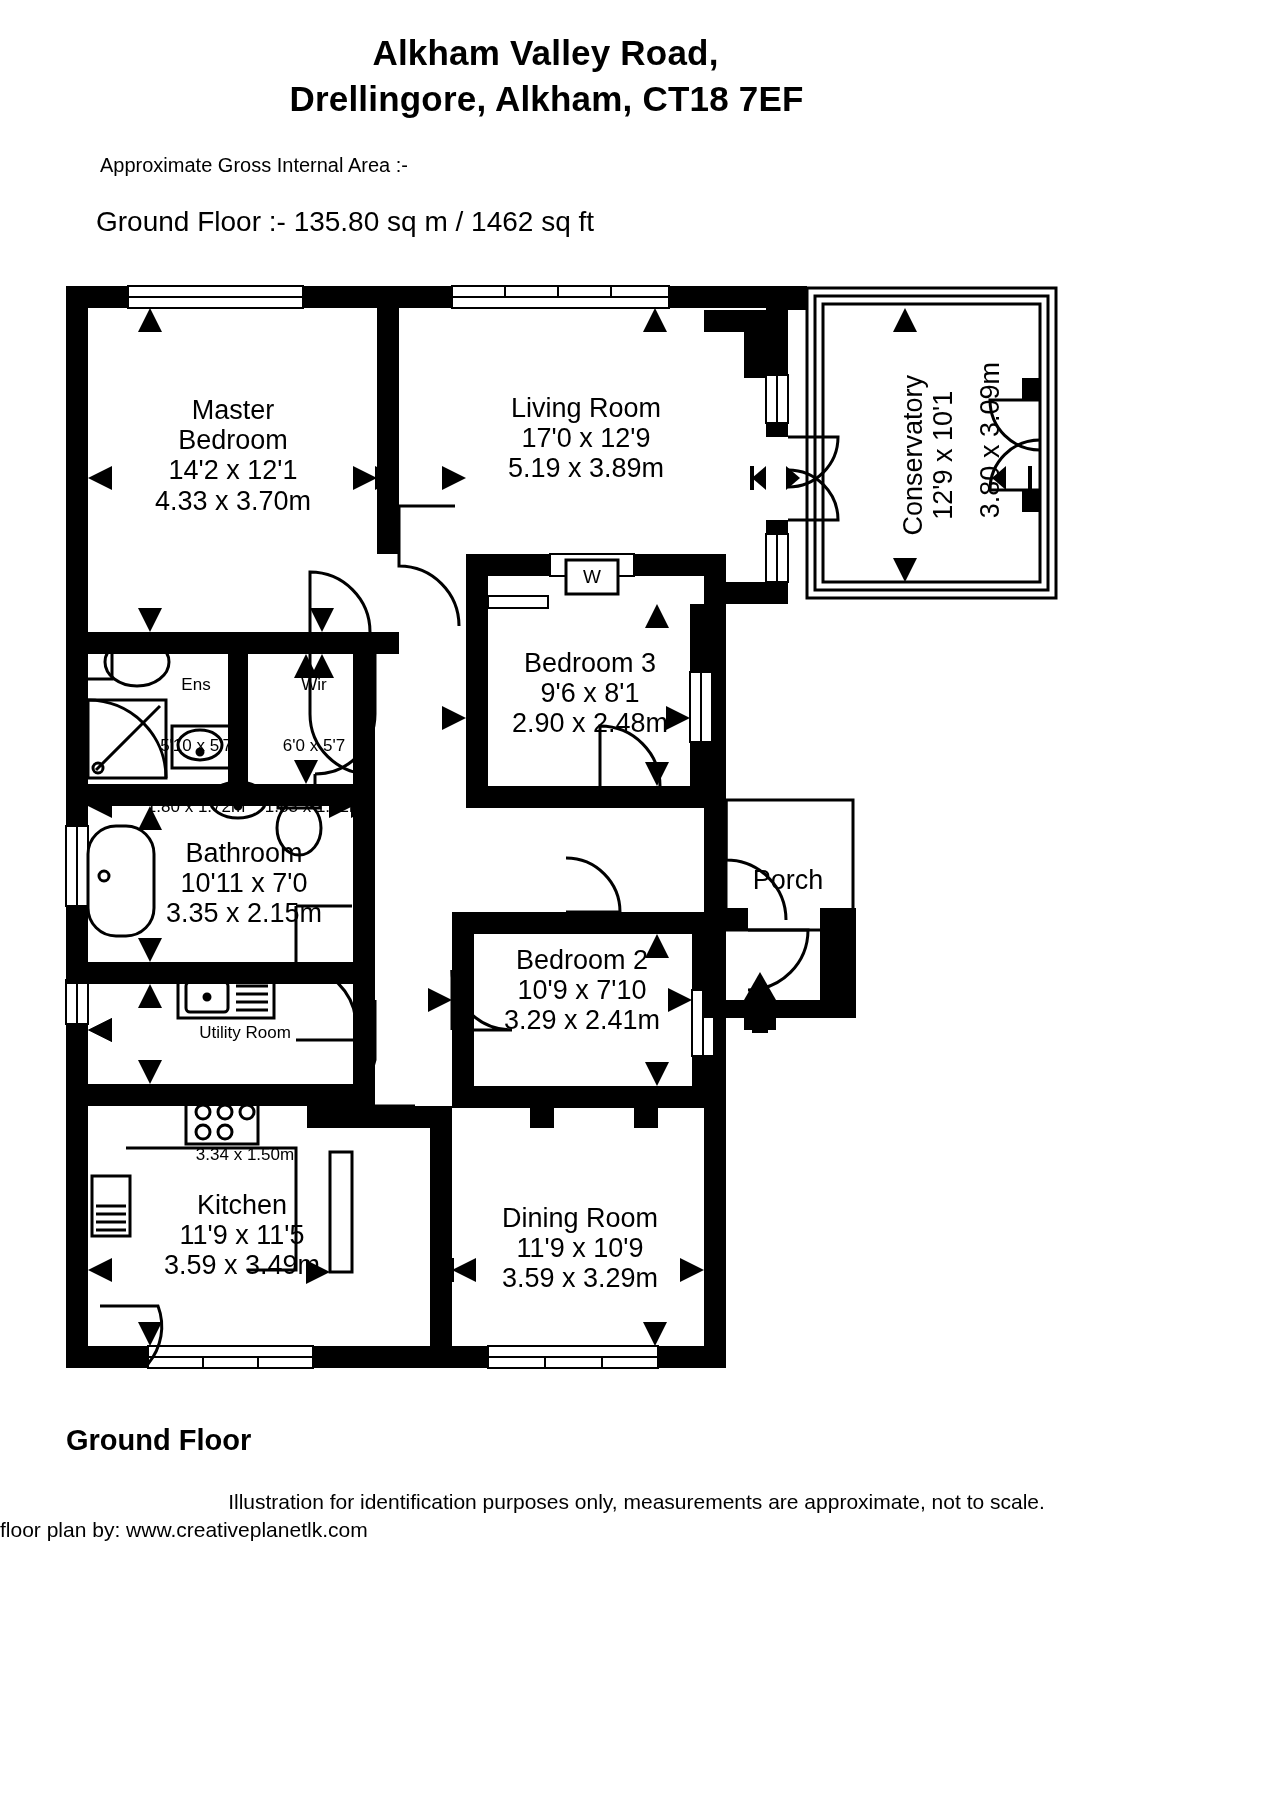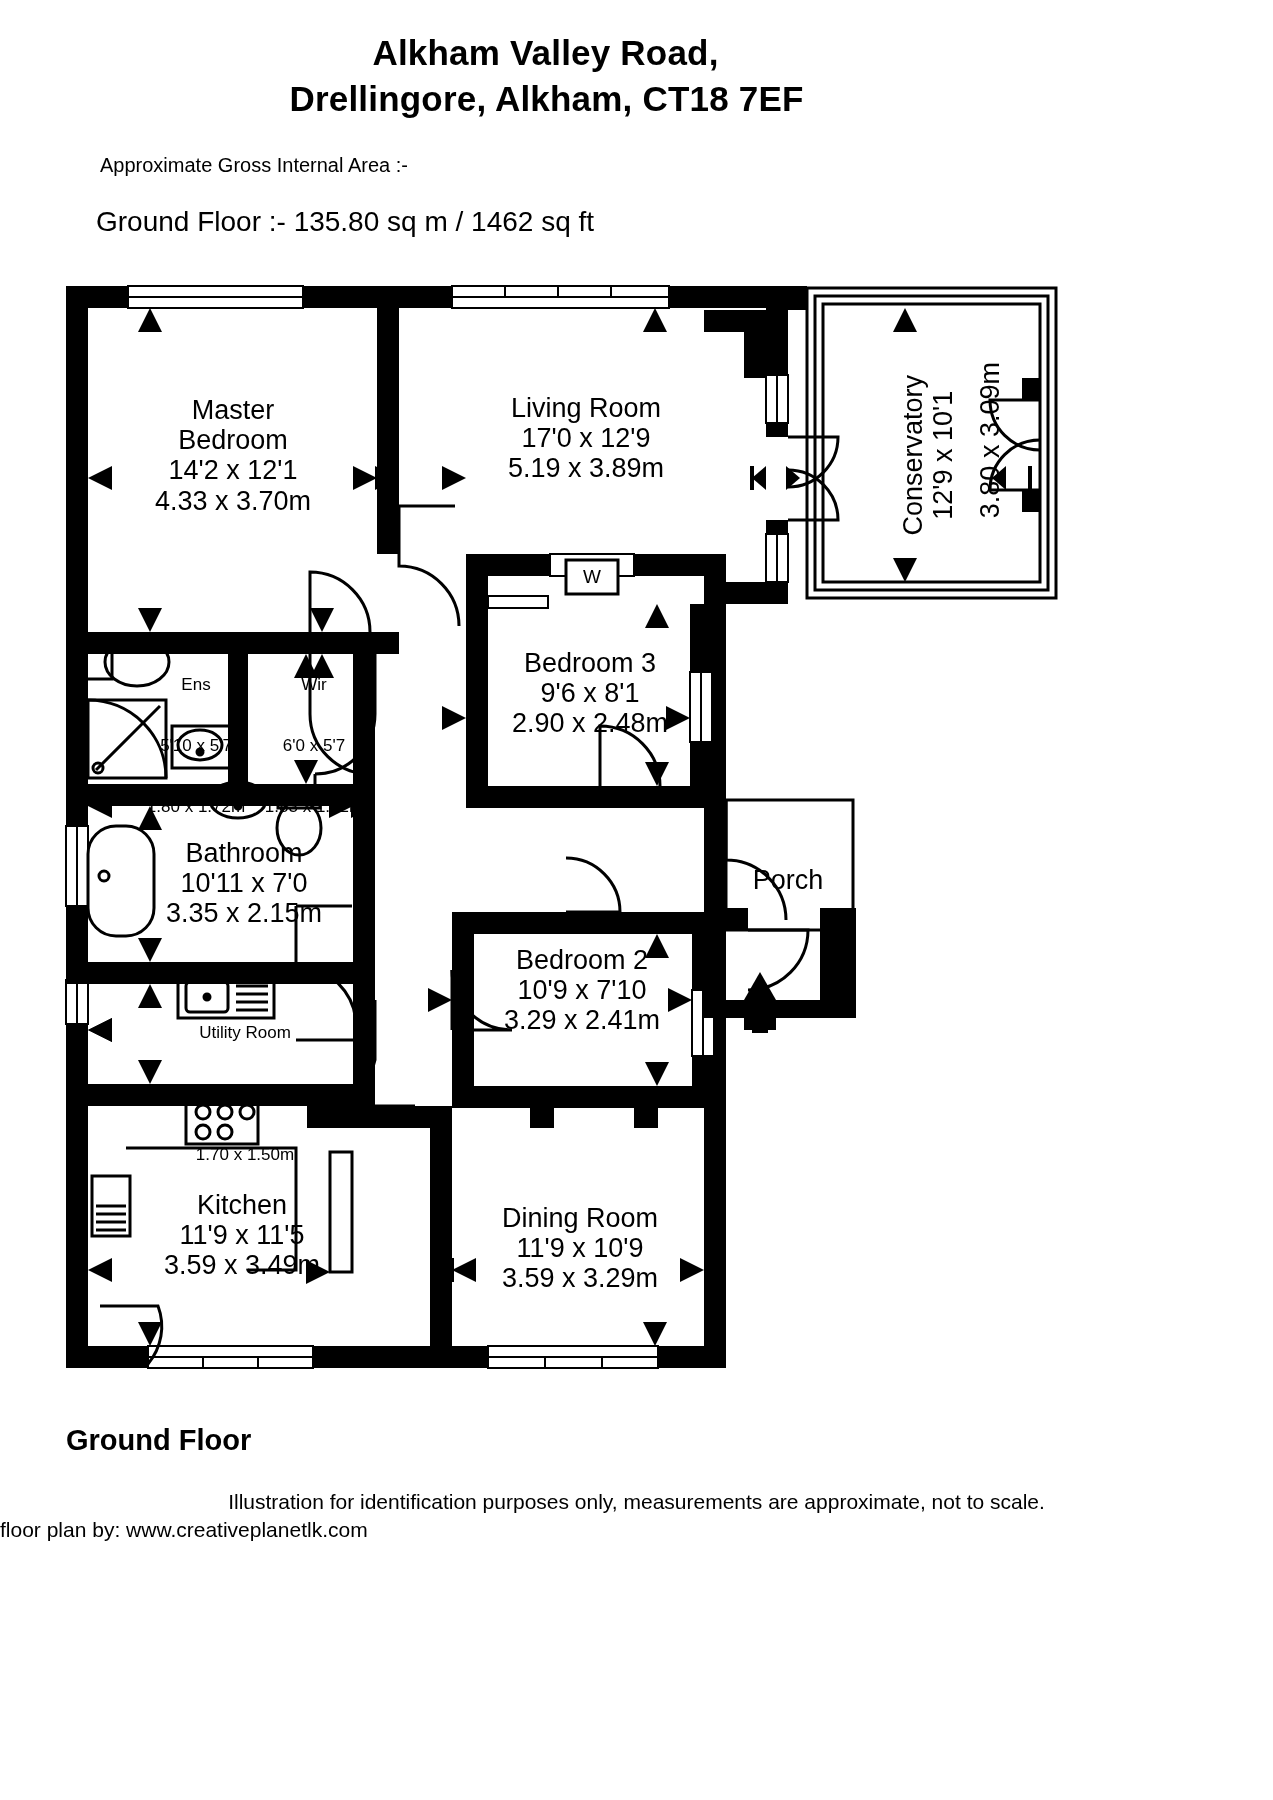--- a/index.html
+++ b/index.html
@@ -370,21 +370,21 @@
   <div class="dm">3.29 x 2.41m</div>
 </div>
 
 <div class="lbl" style="left:718px;top:865px;width:140px;">
   <div class="nm">Porch</div>
 </div>
 
 <div class="lbl small" style="left:130px;top:1013px;width:230px;">
   <div class="nm">Utility Room</div>
   <div class="dm">10'11 x 4'11</div>
-  <div class="dm">1.70 x 1.50m</div>
+  <div class="dm">3.34 x 1.50m</div>
 </div>
 
 <div class="lbl" style="left:128px;top:1190px;width:228px;">
   <div class="nm">Kitchen</div>
   <div class="dm">11'9 x 11'5</div>
   <div class="dm">3.59 x 3.49m</div>
 </div>
 
 <div class="lbl" style="left:465px;top:1203px;width:230px;">
   <div class="nm">Dining Room</div>

